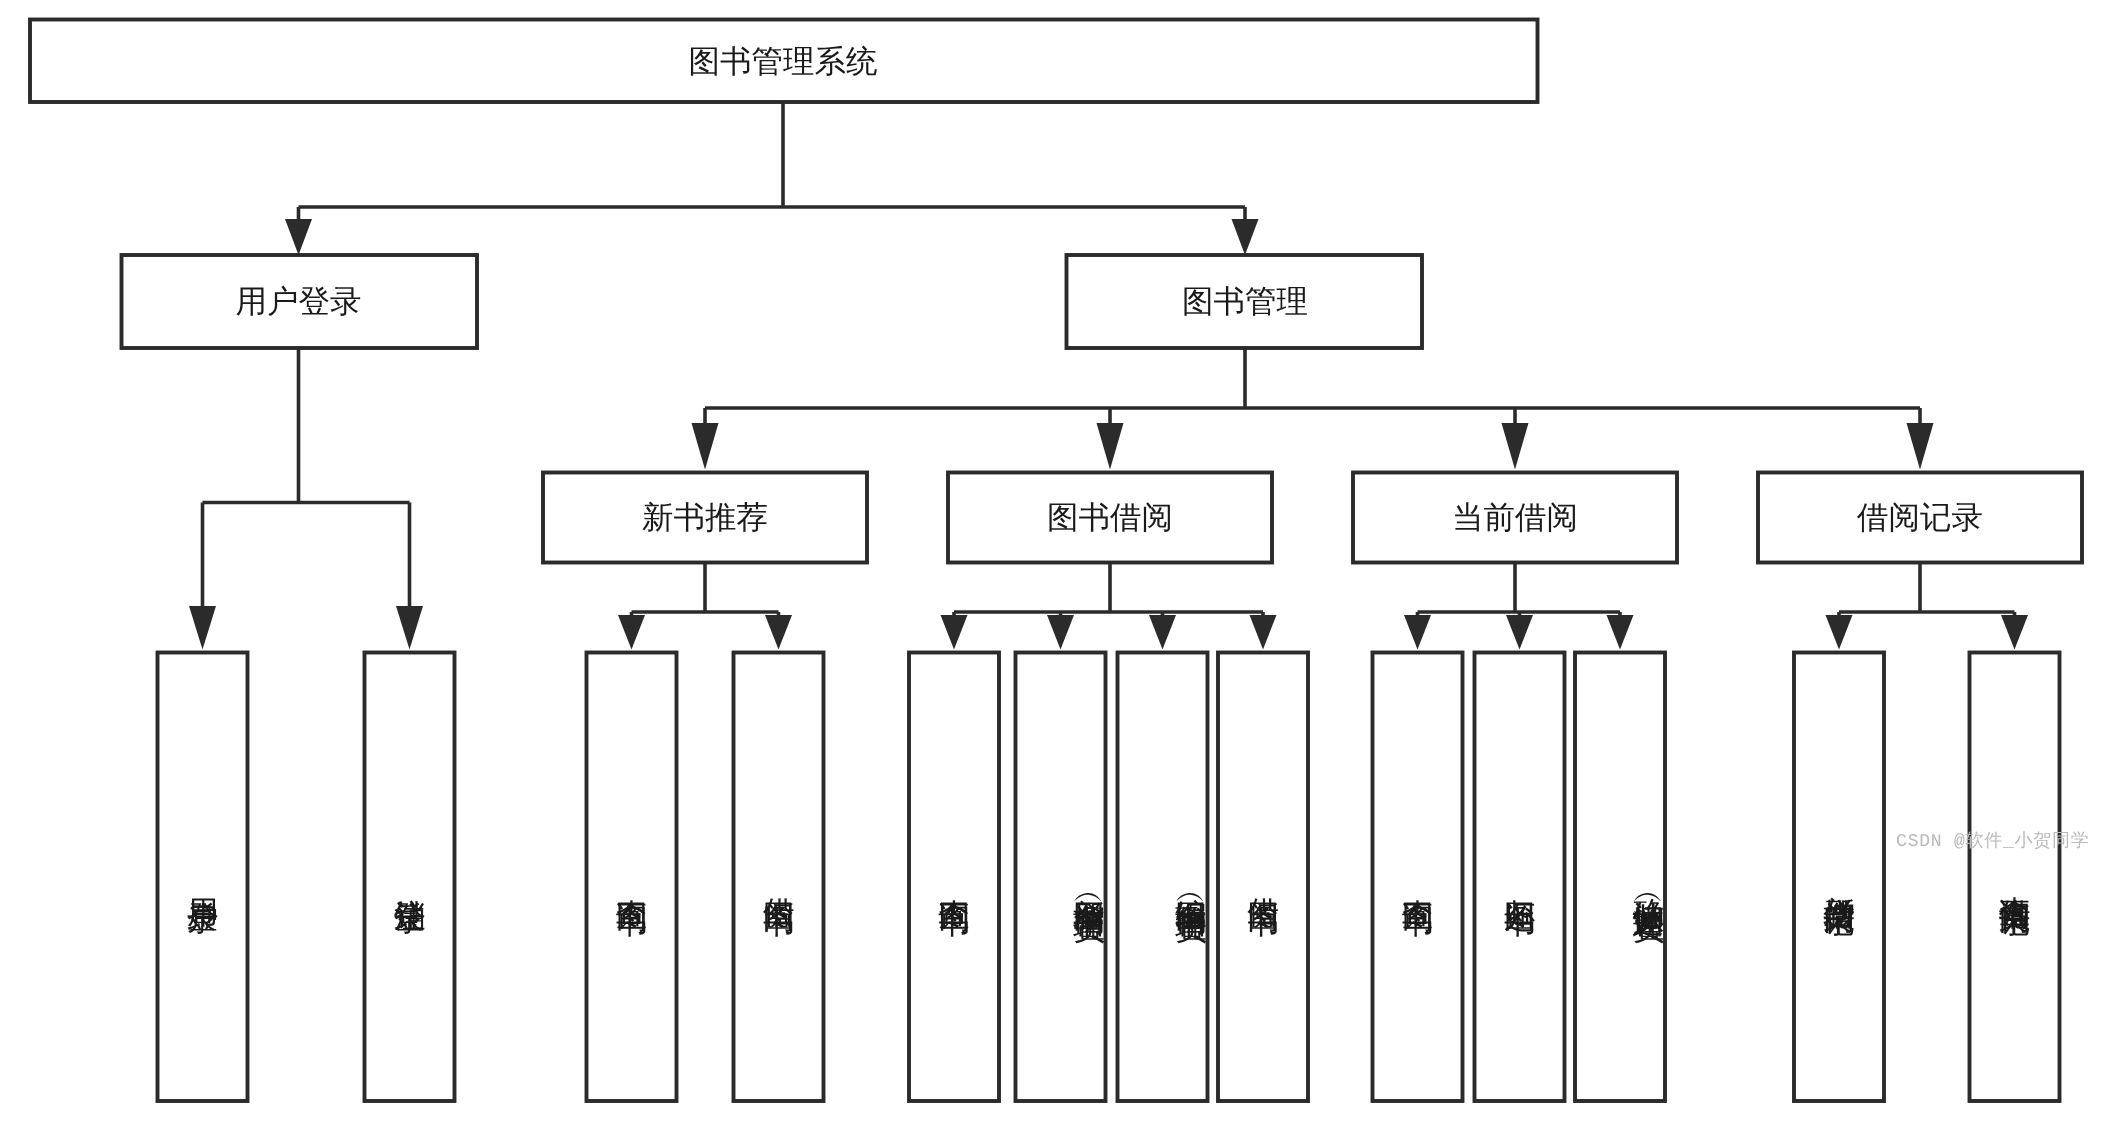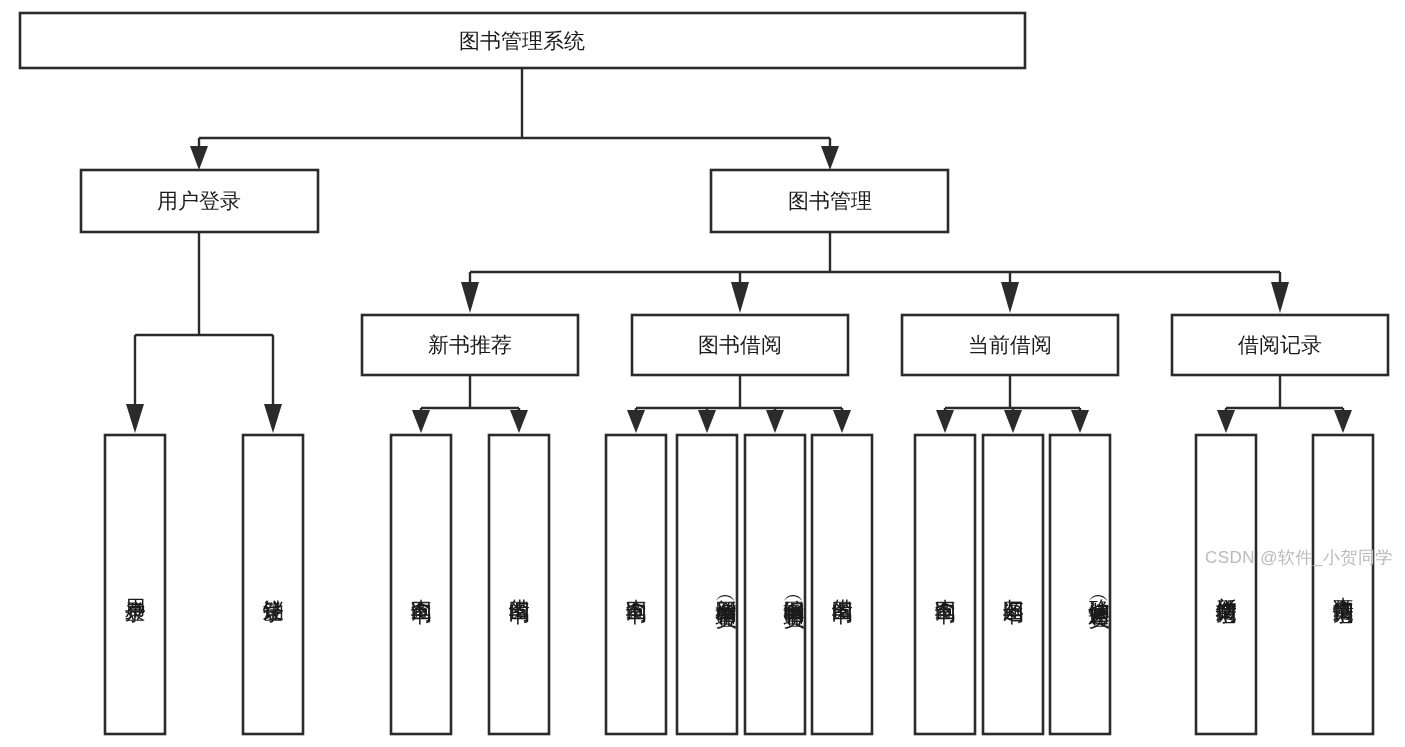--- a/index.html
+++ b/index.html
@@ -63,22 +63,22 @@
     white-space: nowrap;
     pointer-events: none;
   }
   .leaf-label.centered {
     align-items: center;
   }
   .watermark {
     position: absolute;
     right: 12px;
     bottom: 6px;
-    font-family: Liberation Sans, sans-serif;
-    font-size: 17px;
+    font-family: Liberation Mono, monospace;
+    font-size: 12px;
     color: #b9b9b9;
     white-space: nowrap;
     letter-spacing: 0.5px;
     margin-left: 36px;
   }
 </style>
 </head>
 <body>
 
 <div id="diagram-root">

